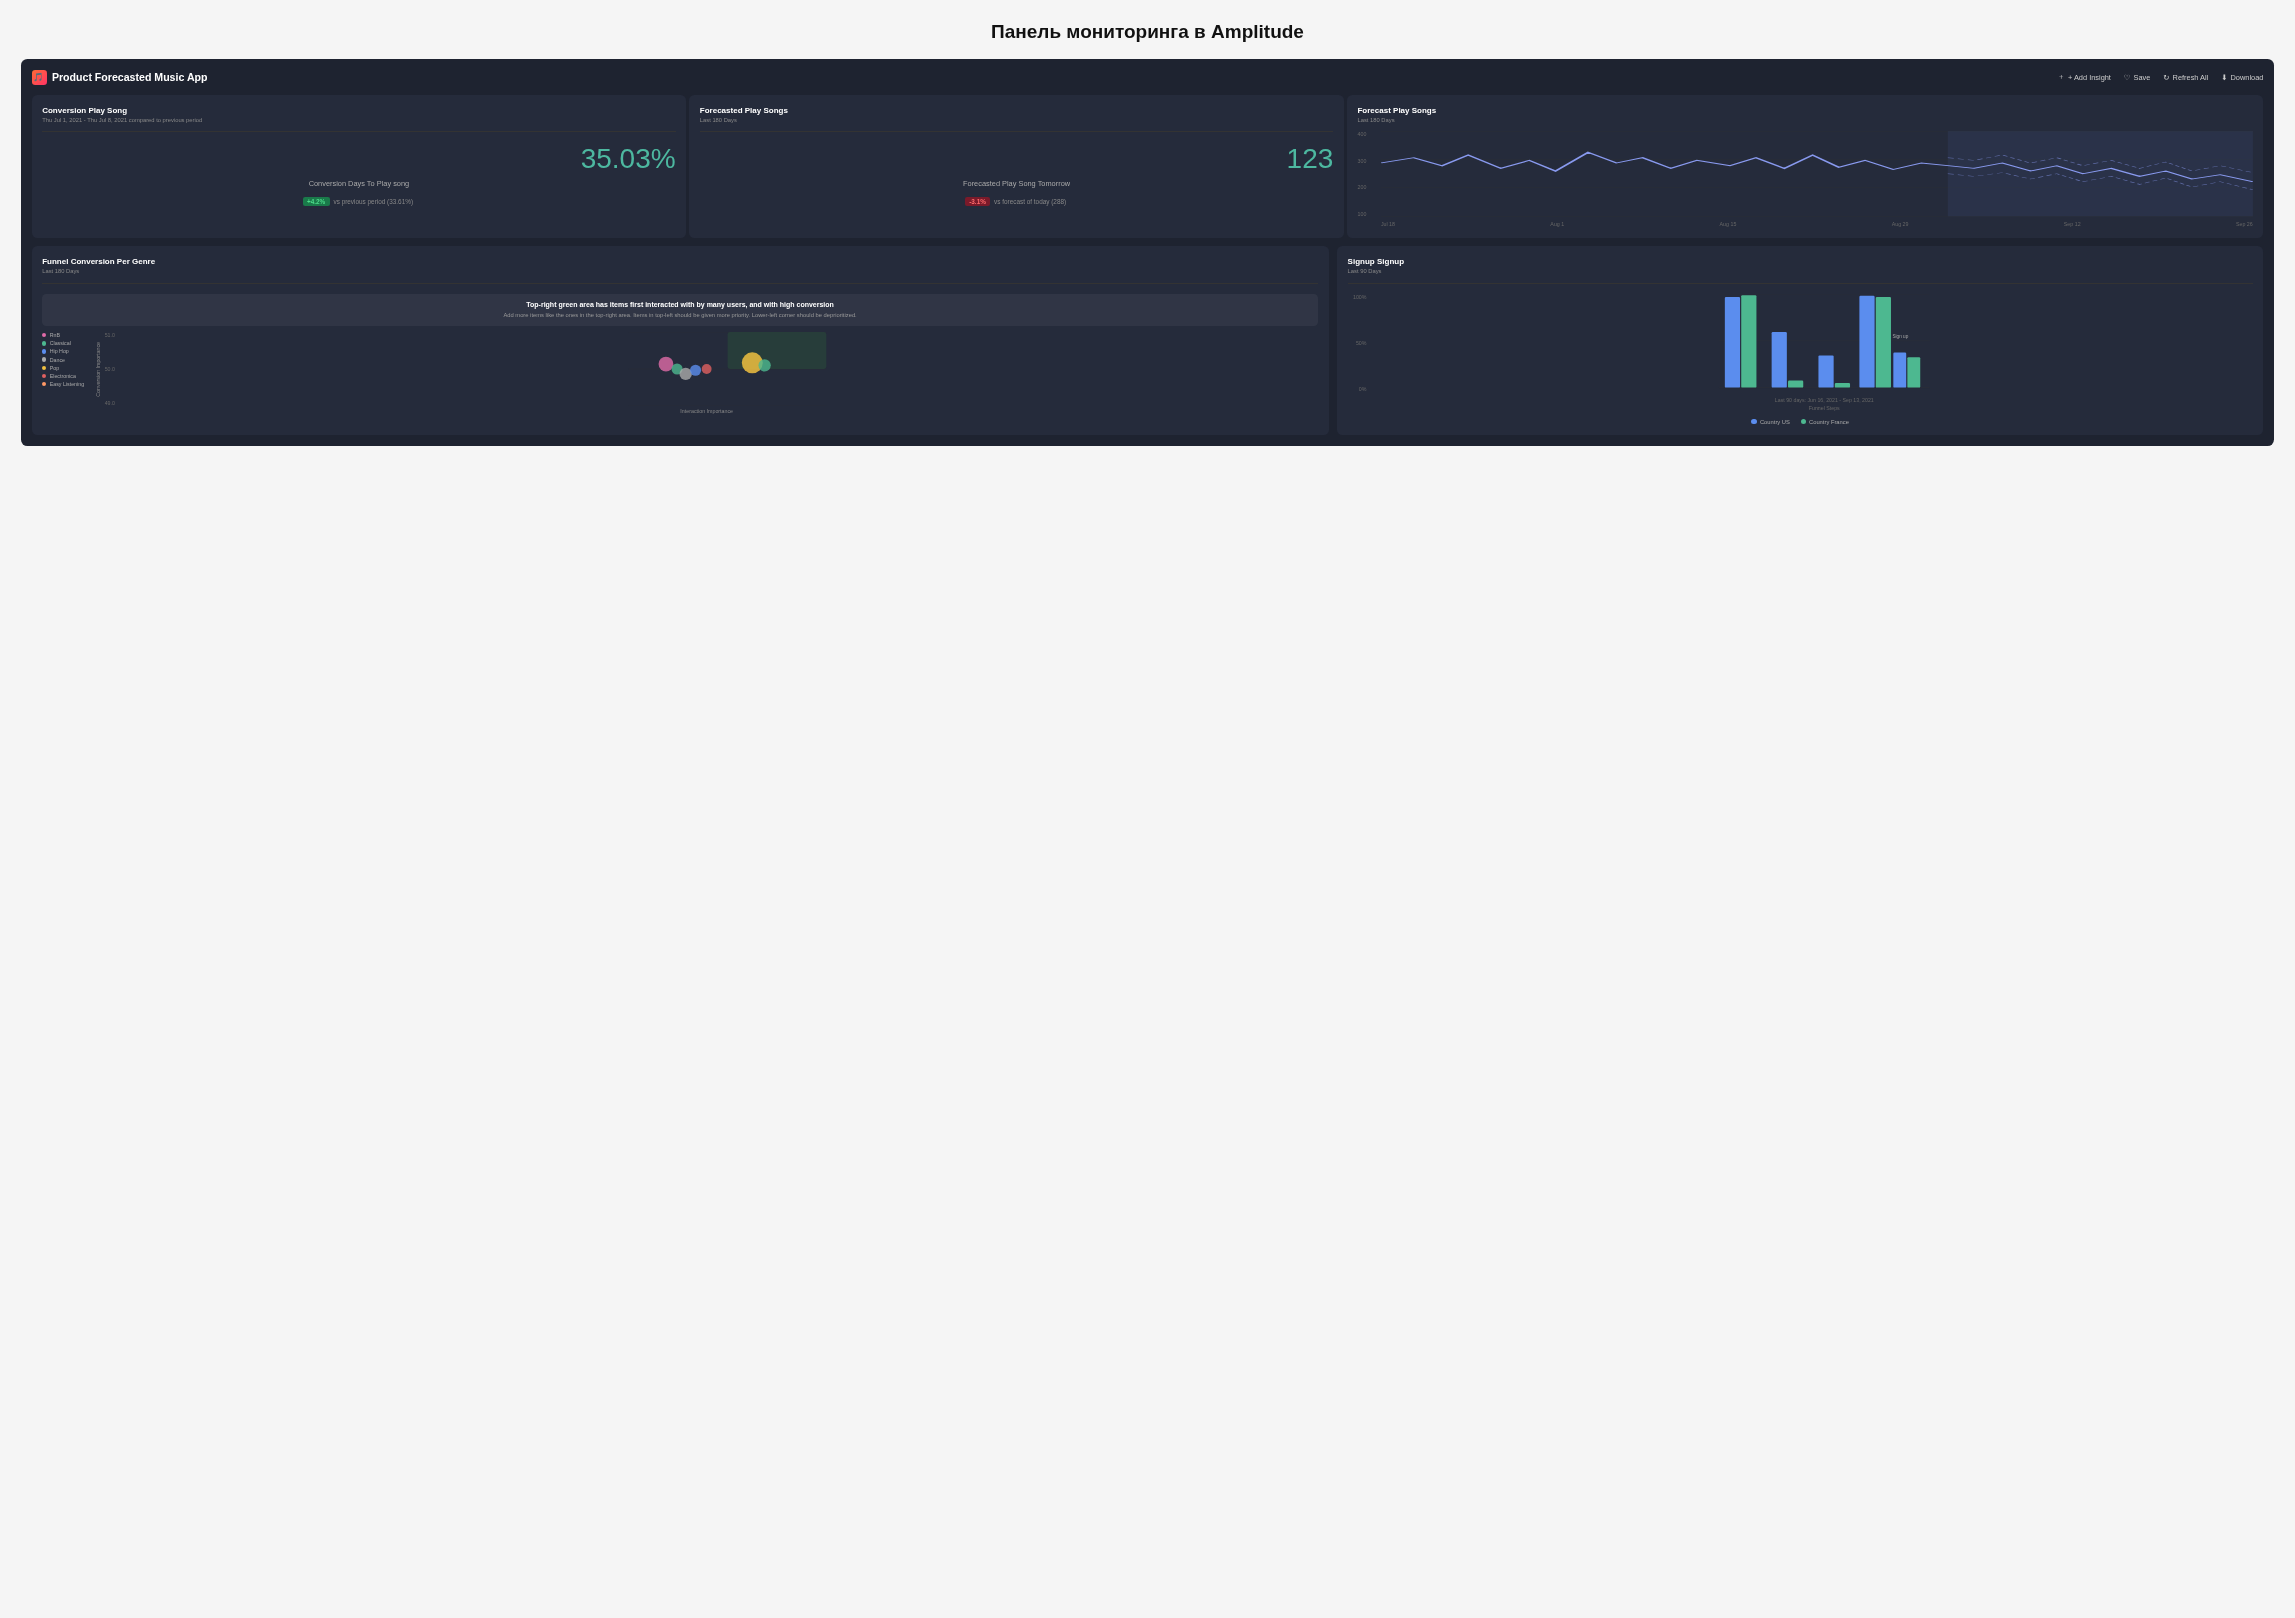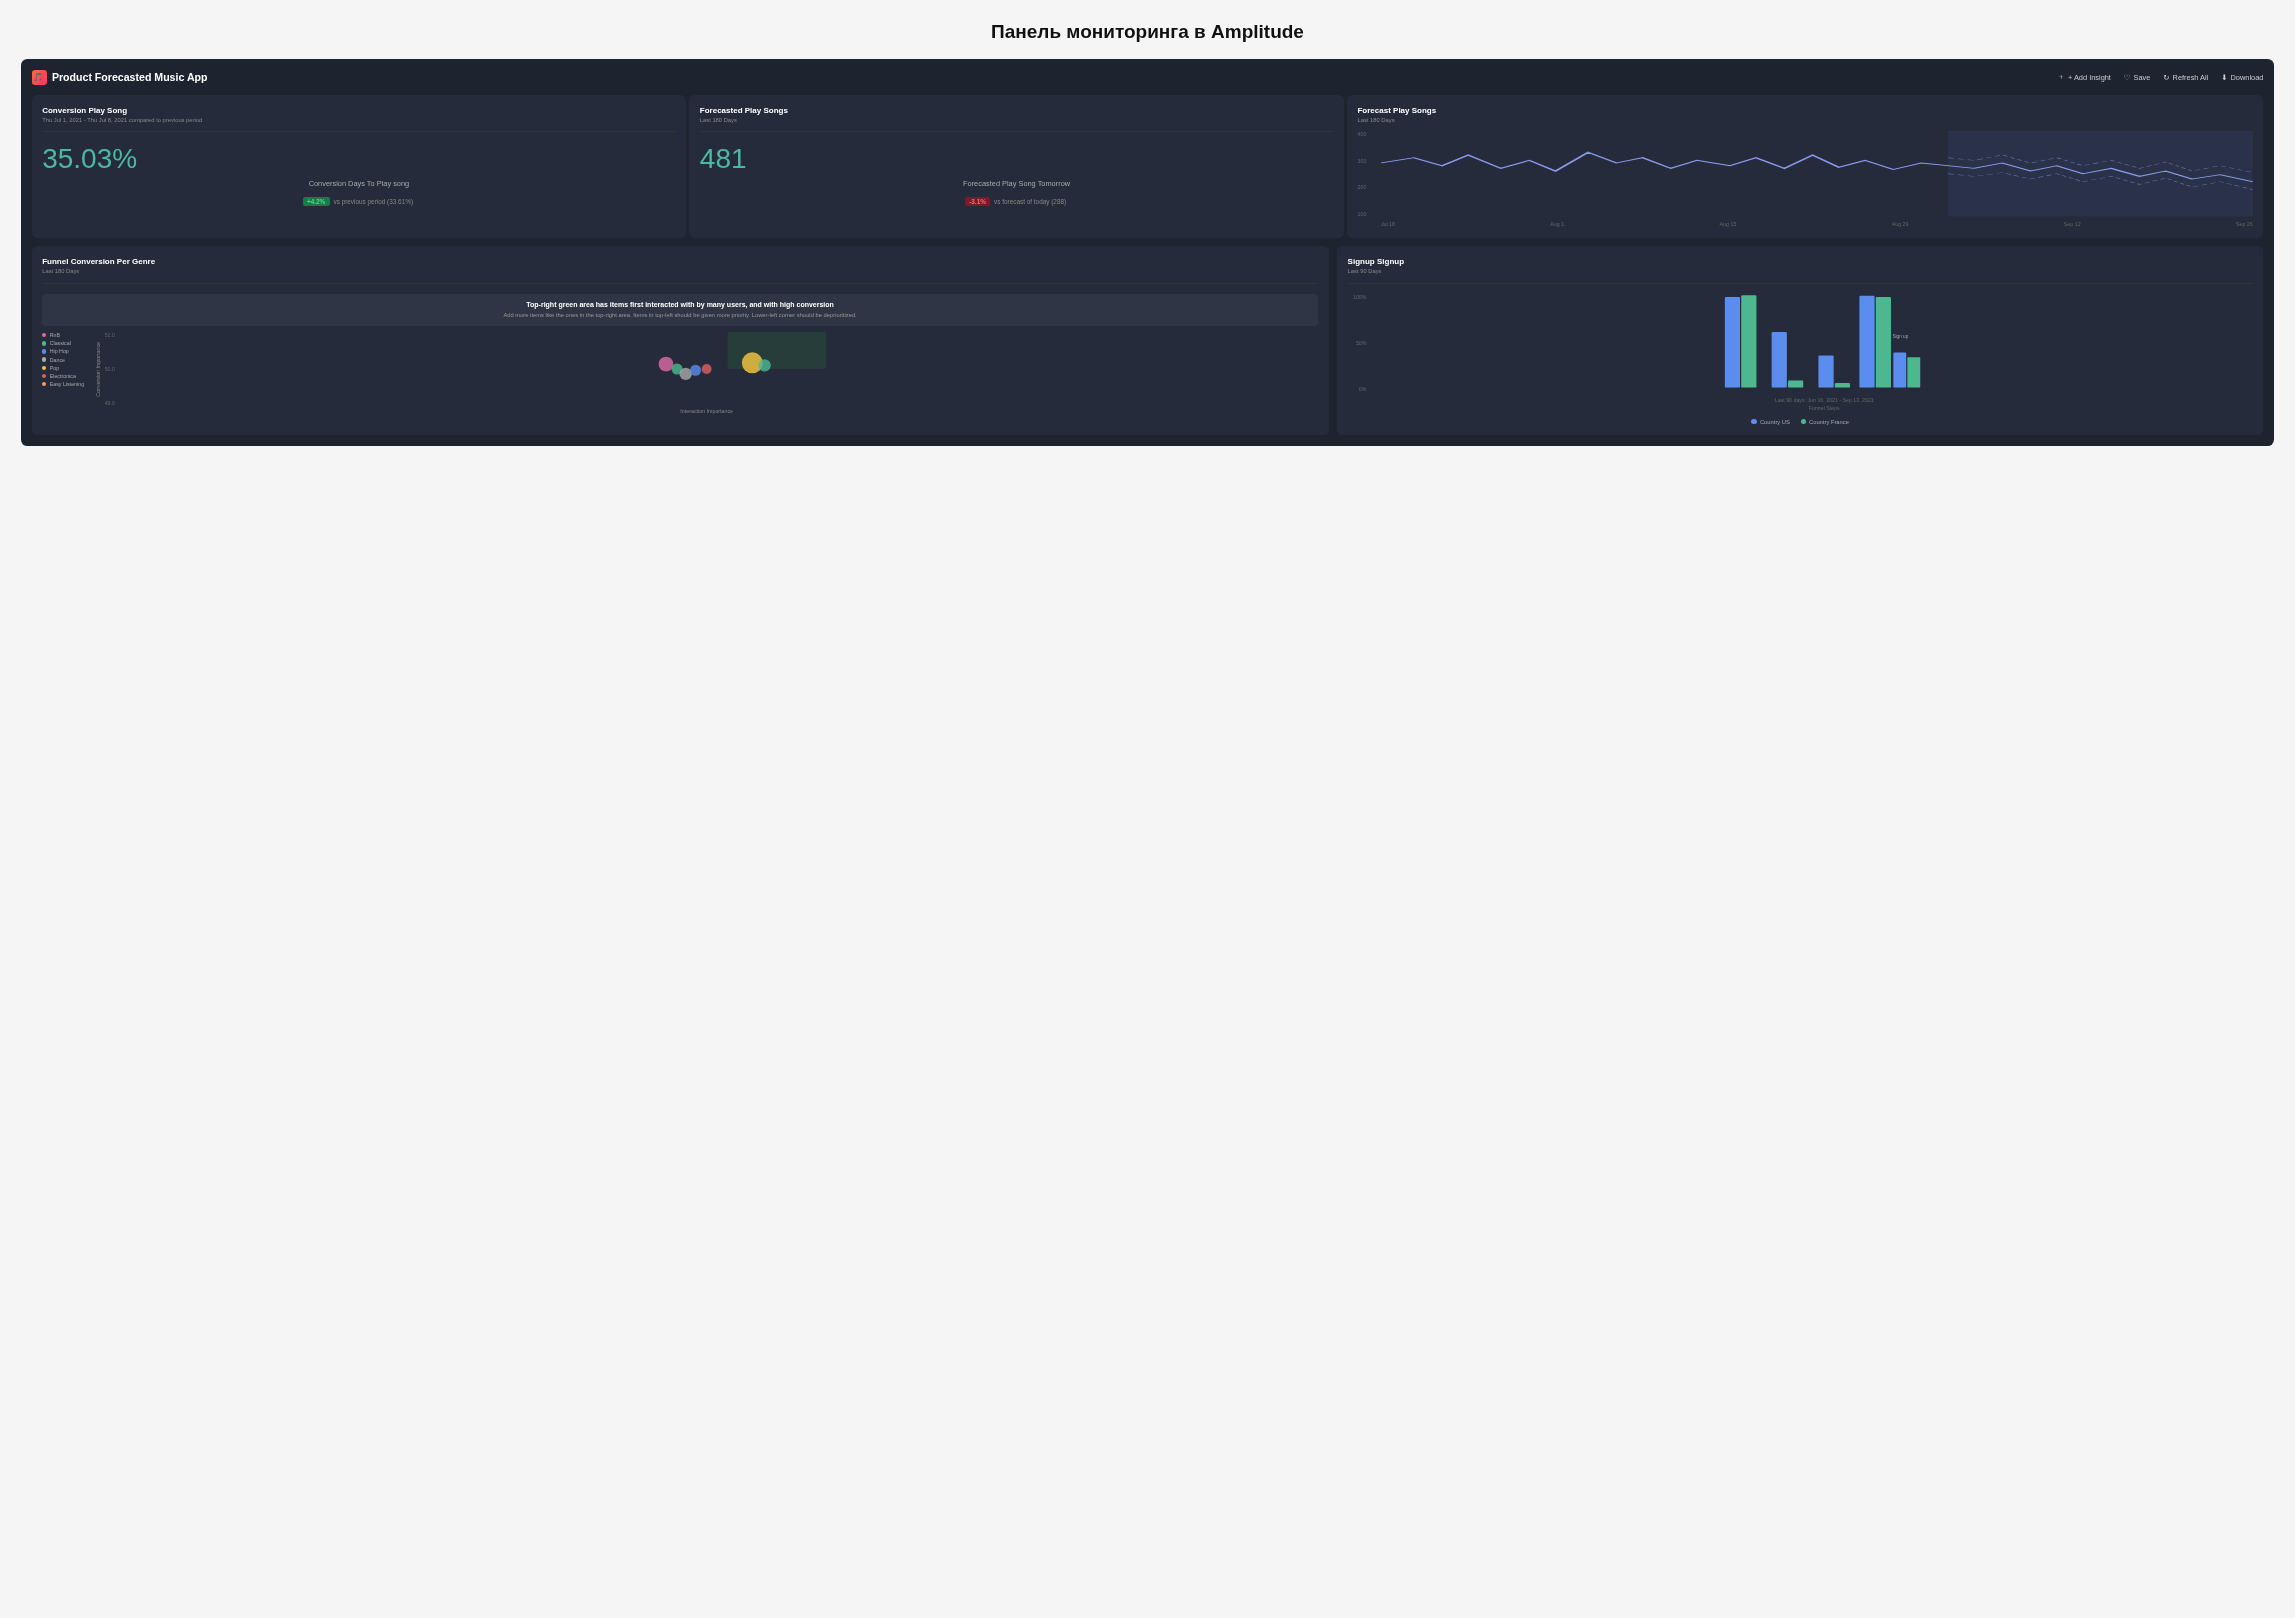--- a/index.html
+++ b/index.html
@@ -90,21 +90,21 @@
       color: #888;
       margin-bottom: 8.5px;
     }
     .card-divider {
       border: none;
       border-top: 0.5px solid #333;
       margin-bottom: 10.6px;
     }
     
     .metric-value {
-      text-align: left;
+      text-align: right;
       font-size: 28px;
       font-weight: 300;
       color: #4db8a0;
       margin: 10.6px 0 4.3px;
     }
     .metric-label {
       text-align: center;
       font-size: 7.4px;
       color: #aaa;
       margin-bottom: 8.5px;
@@ -284,21 +284,21 @@
       <div class="metric-compare">
         <span class="metric-badge badge-green">+4.2%</span>
         <span>vs previous period (33.61%)</span>
       </div>
     </div>
 
     <div class="card">
       <div class="card-title">Forecasted Play Songs</div>
       <div class="card-subtitle">Last 180 Days</div>
       <hr class="card-divider">
-      <div class="metric-value">481</div>
+      <div class="metric-value">123</div>
       <div class="metric-label">Forecasted Play Song Tomorrow</div>
       <div class="metric-compare">
         <span class="metric-badge badge-red">-3.1%</span>
         <span>vs forecast of today (288)</span>
       </div>
     </div>
 
     <div class="card">
       <div class="card-title">Forecast Play Songs</div>
       <div class="card-subtitle">Last 180 Days</div>

